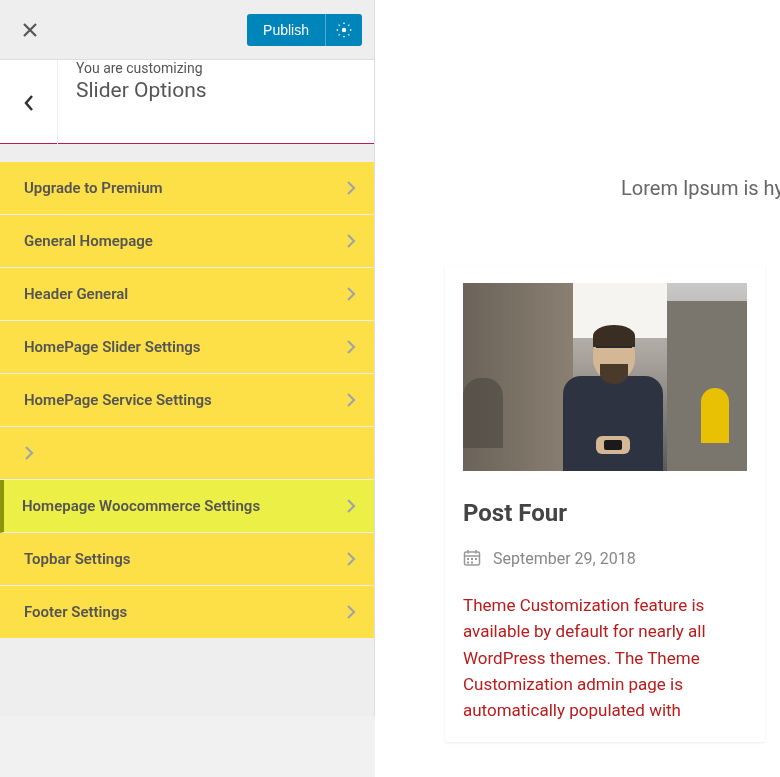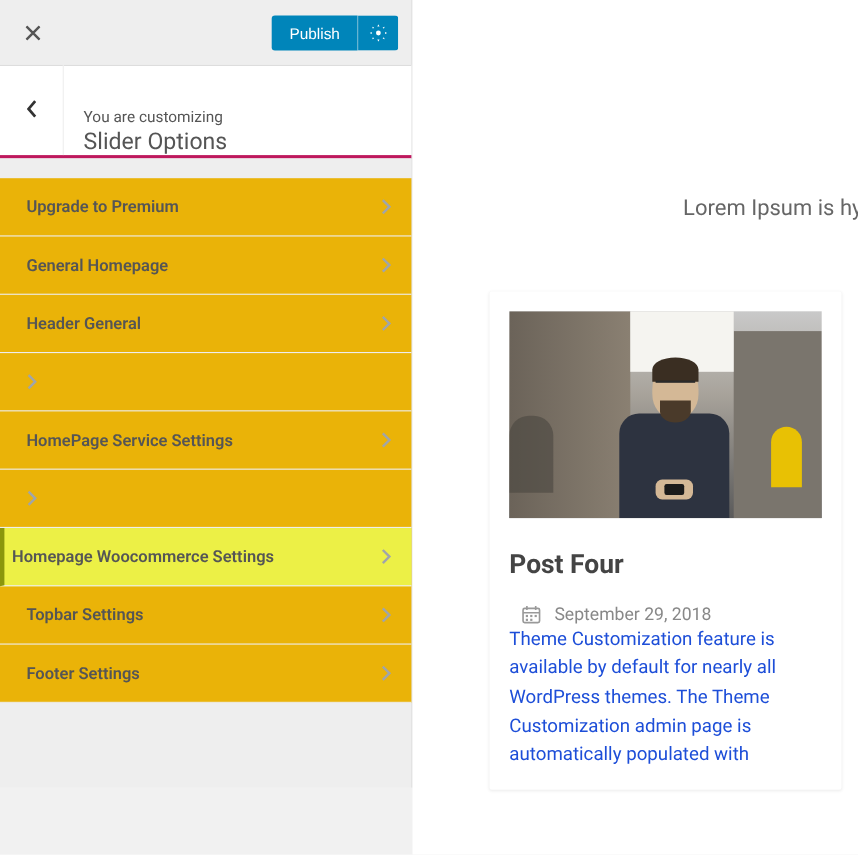--- a/index.html
+++ b/index.html
@@ -6,31 +6,31 @@
 body { font-family: -apple-system, BlinkMacSystemFont, "Segoe UI", Roboto, sans-serif; background: #f1f1f1; width: 780px; height: 777px; overflow: hidden; position: relative; }
 
 .customizer-panel { width: 375px; height: 716px; background: #eee; display: flex; flex-direction: column; border-right: 1px solid #ddd; position: absolute; left: 0; top: 0; }
 
 .header-bar { height: 59px; display: flex; align-items: center; justify-content: space-between; padding: 0 12px; }
 .close-btn { width: 36px; height: 36px; display: flex; align-items: center; justify-content: center; cursor: pointer; color: #555; font-size: 20px; font-weight: bold; }
 .header-actions { display: flex; gap: 0; }
 .publish-btn { background: #0085ba; color: #fff; border: none; padding: 8px 16px; font-size: 14px; border-radius: 3px 0 0 3px; cursor: pointer; }
 .gear-btn { background: #0085ba; border: none; border-left: 1px solid rgba(255,255,255,0.3); padding: 8px 10px; color: #fff; cursor: pointer; border-radius: 0 3px 3px 0; display: flex; align-items: center; justify-content: center; }
 
-.section-header { background: #fff; display: flex; align-items: flex-end; padding: 0 18px 0 0; height: 85px; border-top: 1px solid #ddd; border-bottom: 3px solid #be185d; }
+.section-header { background: #fff; display: flex; align-items: flex-start; padding: 0 18px 0 0; height: 85px; border-top: 1px solid #ddd; border-bottom: 1px solid #be185d; }
 .back-btn { width: 58px; height: 85px; display: flex; align-items: center; justify-content: center; color: #444; cursor: pointer; border-right: 1px solid #eee; }
 .section-titles { padding-left: 18px; }
 .section-subtitle { font-size: 14px; color: #555; font-weight: 400; }
 .section-title { font-size: 21px; color: #555; font-weight: 400; margin-top: 2px; }
 
 .menu-spacer { height: 18px; background: #eee; }
 
-.menu-list { background: #eab308; }
+.menu-list { background: #fde047; }
 .menu-item { display: flex; align-items: center; justify-content: space-between; padding: 0 18px 0 24px; height: 53px; border-bottom: 1px solid #eee; cursor: pointer; color: #555; font-size: 15px; font-weight: 600; }
-.menu-item.highlighted { background: #ecf046; border-left: 4px solid #8b960c; padding-left: 7px; justify-content: space-between; }
+.menu-item.highlighted { background: #ecf046; border-left: 4px solid #8b960c; padding-left: 18px; justify-content: space-between; }
 .chevron { color: #a0a5aa; }
 
 .preview-area { position: absolute; left: 375px; top: 0; width: 405px; height: 777px; background: #fff; padding: 0; }
 .lorem-text { position: absolute; top: 176px; left: 246px; font-size: 20px; color: #666; white-space: nowrap; }
 
 .post-card { position: absolute; left: 445px; top: 265px; width: 320px; background: #fff; box-shadow: 0 1px 3px rgba(0,0,0,0.08); border-radius: 2px; }
 .post-image { width: 284px; height: 188px; margin: 18px 18px 0 18px; background: linear-gradient(180deg, #c9c9c9 0%, #a8a39b 40%, #5a5a5a 100%); position: relative; overflow: hidden; }
 .bldg-left { position: absolute; left: 0; top: 0; width: 110px; height: 188px; background: linear-gradient(90deg, #6b6359 0%, #8a8072 100%); }
 .bldg-right { position: absolute; right: 0; top: 18px; width: 80px; height: 170px; background: #7a756d; }
 .sky { position: absolute; left: 110px; top: 0; width: 94px; height: 55px; background: #f5f4f0; }
@@ -40,22 +40,22 @@
 .beard { position: absolute; left: 42px; top: 36px; width: 28px; height: 20px; border-radius: 0 0 50% 50%; background: #4a3a2a; }
 .glasses { position: absolute; left: 38px; top: 18px; width: 36px; height: 10px; background: transparent; border-top: 2px solid #2a2a2a; }
 .jacket { position: absolute; left: 5px; top: 48px; width: 100px; height: 95px; background: #2d3340; border-radius: 18px 18px 0 0; }
 .hands { position: absolute; left: 38px; top: 108px; width: 34px; height: 18px; background: #d4b896; border-radius: 6px; }
 .phone { position: absolute; left: 46px; top: 112px; width: 18px; height: 10px; background: #1a1a1a; border-radius: 2px; }
 .bg-person { position: absolute; left: 0; top: 95px; width: 40px; height: 70px; background: #4a4640; border-radius: 18px 18px 0 0; opacity: 0.6; }
 .yellow-person { position: absolute; right: 18px; top: 105px; width: 28px; height: 55px; background: #e8c104; border-radius: 14px 14px 0 0; }
 
 .post-content { padding: 18px; }
 .post-title { font-size: 24px; font-weight: 700; color: #444; margin-top: 10px; }
-.post-meta { display: flex; align-items: flex-end; gap: 12px; margin-top: 22px; color: #888; font-size: 16px; margin-left: 11px; }
-.post-body { font-size: 17px; color: #1d4ed8; line-height: 1.55; }
+.post-meta { display: flex; align-items: flex-start; gap: 12px; margin-top: 22px; color: #888; font-size: 16px; }
+.post-body { margin-top: 24px; font-size: 17px; color: #b91c1c; line-height: 1.55; }
 
 svg { display: block; }
 </style>
 </head>
 <body>
 
 <div class="customizer-panel">
 
   <div class="header-bar">
     <div class="close-btn">
@@ -107,20 +107,21 @@
     </div>
     <div class="menu-item">
       <span>Header General</span>
       <span class="chevron">
           <svg width="10" height="16" viewBox="0 0 10 16">
             <path d="M2 2 L8 8 L2 14" stroke="#a0a5aa" stroke-width="2.2" fill="none"></path>
           </svg>
         </span>
     </div>
     <div class="menu-item">
+      <span>HomePage Slider Settings</span>
       <span class="chevron">
           <svg width="10" height="16" viewBox="0 0 10 16">
             <path d="M2 2 L8 8 L2 14" stroke="#a0a5aa" stroke-width="2.2" fill="none"></path>
           </svg>
         </span>
     </div>
     <div class="menu-item">
       <span>HomePage Service Settings</span>
       <span class="chevron">
           <svg width="10" height="16" viewBox="0 0 10 16">

